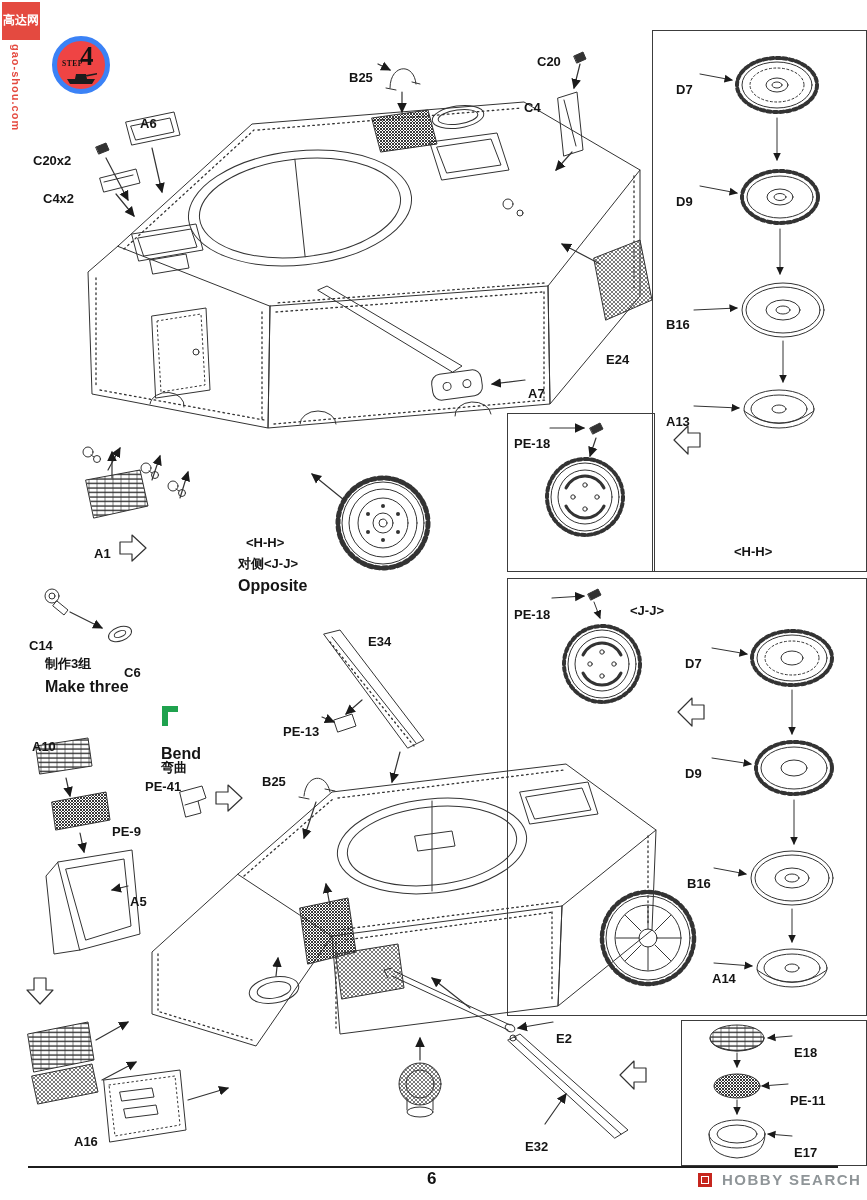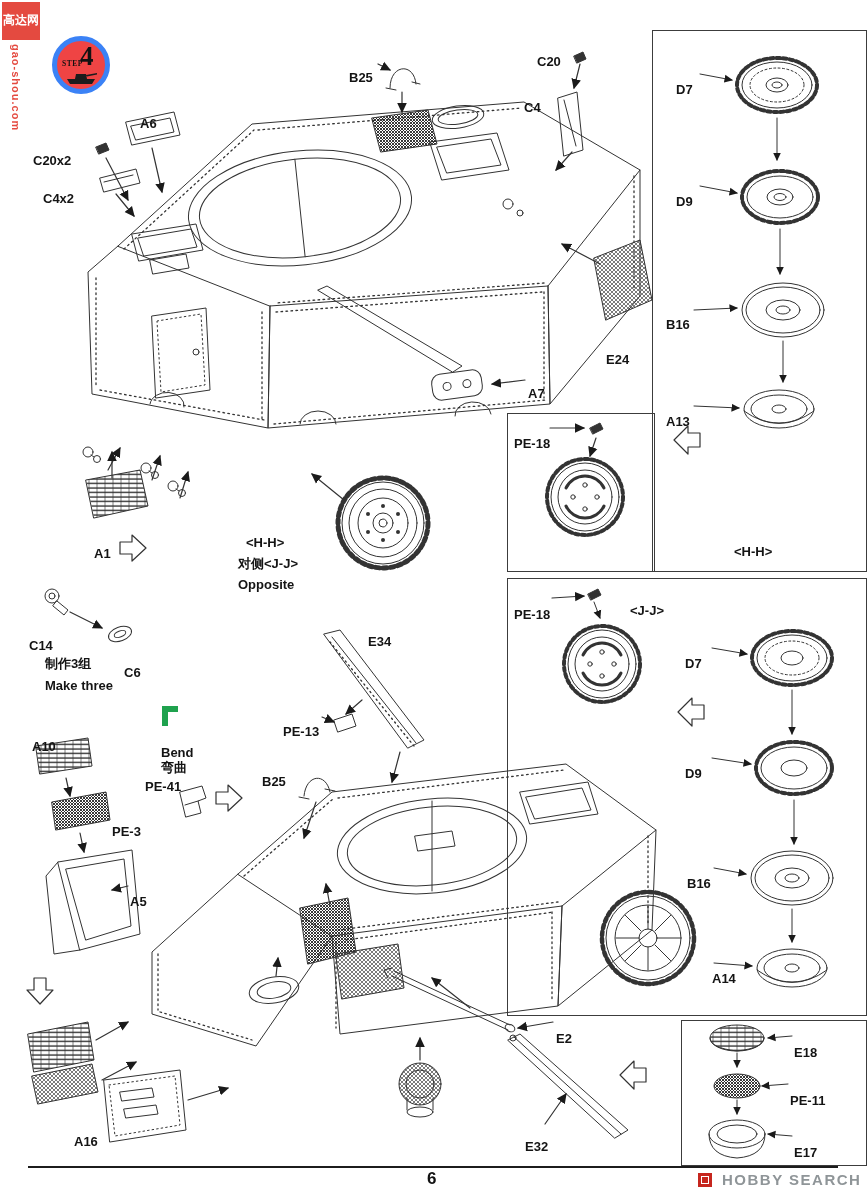--- a/index.html
+++ b/index.html
@@ -1,20 +1,20 @@
 <!DOCTYPE html>
 <html><head>
 <meta charset="utf-8">
 <style>
   html,body{margin:0;padding:0;background:#ffffff;}
   .page{position:relative;width:867px;height:1200px;background:#fff;font-family:"Liberation Sans",sans-serif;overflow:hidden;}
   .art{position:absolute;left:0;top:0;z-index:1;}
   .panel{position:absolute;border:1.3px solid #3c3c3c;z-index:0;background:transparent;}
   .lbl{position:absolute;z-index:3;font-weight:700;font-size:13px;color:#141414;white-space:nowrap;line-height:1;margin-top:16px;}
-  .s12{font-size:13px;}
+  .s12{font-size:16px;}
   .wm-logo{position:absolute;left:2px;top:2px;width:38px;height:38px;background:#e23b30;color:#fff;z-index:4;display:flex;align-items:center;justify-content:center;text-align:center;font-weight:700;font-size:12px;line-height:1.15;opacity:.92;}
   .wm-site{position:absolute;left:10px;top:44px;z-index:4;color:#e23b30;font-weight:700;font-size:11px;writing-mode:vertical-rl;letter-spacing:1px;opacity:.92;}
   .badge{position:absolute;left:52px;top:36px;width:48px;height:48px;border:5px solid #3b82f6;border-radius:50%;z-index:3;background:#ef4444;font-family:Liberation Serif, serif;}
   .badge-step{position:absolute;left:5px;top:18px;font-size:7.5px;font-weight:700;letter-spacing:.5px;color:#111;}
   .badge-num{position:absolute;left:23px;top:0px;font-size:27px;font-weight:700;color:#111;}
   .badge-tank{position:absolute;left:7px;bottom:4px;}
   .footer-line{position:absolute;left:28px;top:1166px;width:810px;height:1.6px;background:#1c1c1c;z-index:2;}
   .kit{position:absolute;left:28px;top:1224px;font-weight:700;font-size:15px;color:#15803d;z-index:3;}
   .pageno{position:absolute;left:427px;top:1169px;font-weight:700;font-size:17px;color:#111;z-index:3;}
   .brand{position:absolute;left:698px;top:1171px;display:flex;align-items:center;gap:10px;z-index:3;}
@@ -367,21 +367,21 @@
   <span class="lbl" style="left:29px;top:623px">C14</span>
   <span class="lbl" style="left:124px;top:650px">C6</span>
   <span class="lbl" style="left:45px;top:641px">制作3组</span>
   <span class="lbl s12" style="left:45px;top:663px">Make three</span>
   <span class="lbl" style="left:368px;top:619px">E34</span>
   <span class="lbl" style="left:283px;top:709px">PE-13</span>
   <span class="lbl s12" style="left:161px;top:730px">Bend</span>
   <span class="lbl" style="left:161px;top:745px">弯曲</span>
   <span class="lbl" style="left:145px;top:764px">PE-41</span>
   <span class="lbl" style="left:32px;top:724px">A10</span>
-  <span class="lbl" style="left:112px;top:809px">PE-3</span>
+  <span class="lbl" style="left:112px;top:809px">PE-9</span>
   <span class="lbl" style="left:130px;top:879px">A5</span>
   <span class="lbl" style="left:262px;top:759px">B25</span>
   <span class="lbl" style="left:556px;top:1016px">E2</span>
   <span class="lbl" style="left:525px;top:1124px">E32</span>
   <span class="lbl" style="left:74px;top:1119px">A16</span>
 
   <span class="lbl" style="left:676px;top:67px">D7</span>
   <span class="lbl" style="left:676px;top:179px">D9</span>
   <span class="lbl" style="left:666px;top:302px">B16</span>
   <span class="lbl" style="left:666px;top:399px">A13</span>

